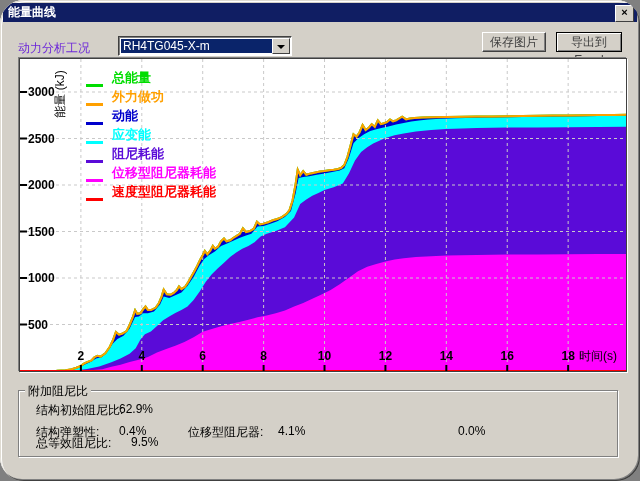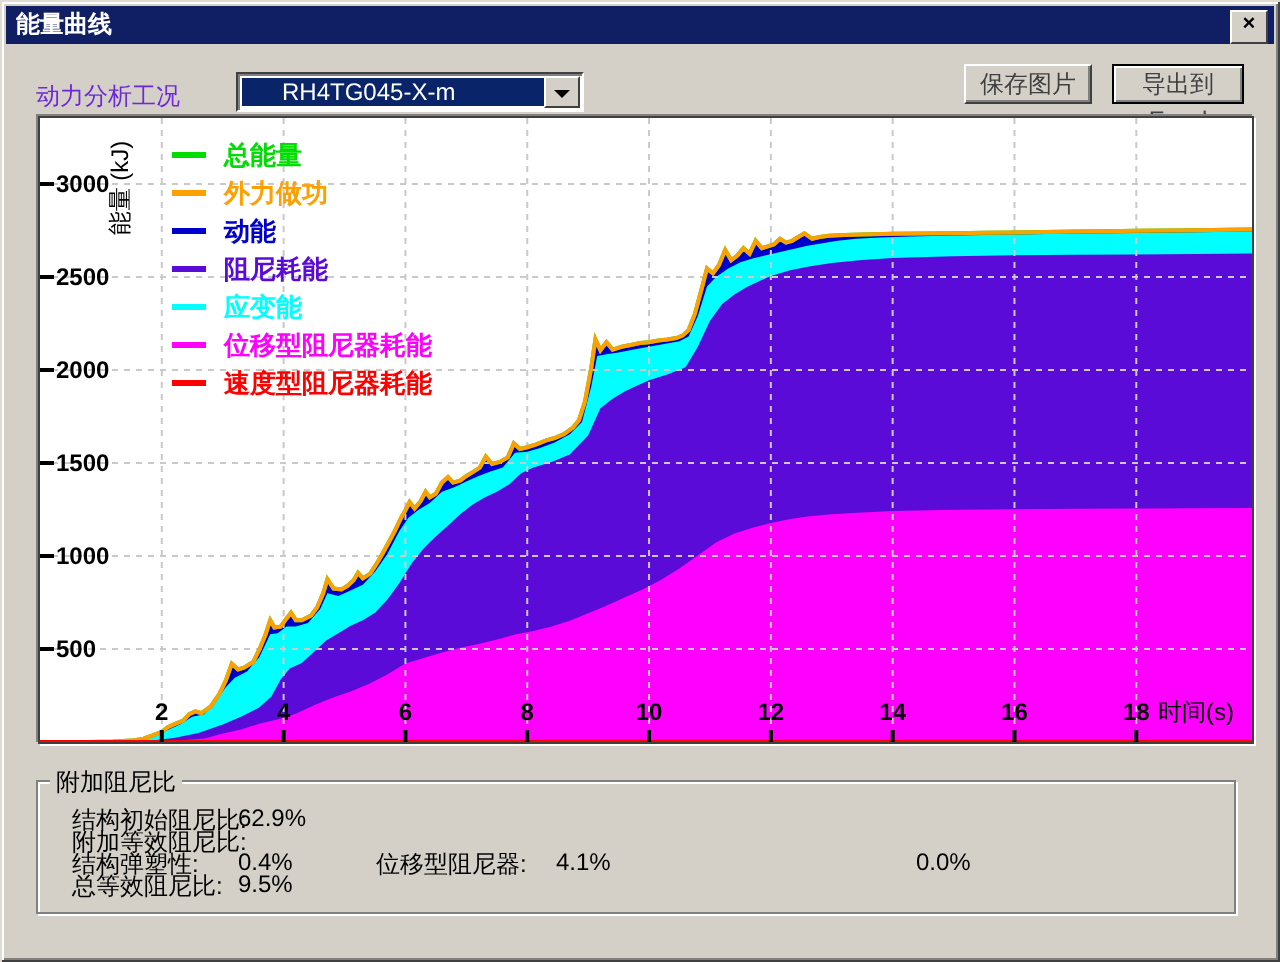--- a/index.html
+++ b/index.html
@@ -1,38 +1,39 @@
 <!DOCTYPE html>
 <html><head>
 <meta charset="utf-8">
 <style>
   html,body{margin:0;padding:0;background:#808080;font-family:"Liberation Sans",sans-serif;}
   .window{
     position:relative;width:640px;height:481px;background:#D4D0C8;overflow:hidden;
     box-shadow: inset 1px 1px 0 #DFDBD2, inset -1px -1px 0 #404040,
                 inset 2px 2px 0 #FFFFFF, inset -2px -2px 0 #808080;
+    border-radius: 24px;
   }
   .titlebar{
     position:absolute;left:3px;top:3px;right:3px;height:19px;background:#101E63;
     display:flex;align-items:center;color:#fff;font-size:12px;font-weight:bold;padding-left:5px;box-sizing:border-box;
   }
   .close-btn{
     position:absolute;right:3px;top:2px;width:17px;height:15px;background:#D4D0C8;
     border-top:1px solid #fff;border-left:1px solid #fff;border-right:1px solid #404040;border-bottom:1px solid #404040;
     font-size:11px;font-weight:bold;color:#000;text-align:center;line-height:13px;cursor:default;
   }
   .combo-label{position:absolute;left:18px;top:40px;font-size:12px;color:#6d28d9;}
   .combo{
     position:absolute;left:118px;top:36px;width:174px;height:20px;background:#fff;box-sizing:border-box;
     border-top:1px solid #404040;border-left:1px solid #404040;border-bottom:1px solid #fff;border-right:1px solid #fff;
     box-shadow: inset 1px 1px 0 #808080;
   }
   .combo-sel{
     position:absolute;left:2px;top:2px;right:18px;bottom:2px;background:#0A246A;color:#fff;
-    font-size:12px;line-height:14px;padding-left:20px;overflow:hidden;white-space:nowrap;
+    font-size:12px;line-height:14px;padding-left:2px;overflow:hidden;white-space:nowrap;
   }
   .combo-arrow{
     position:absolute;right:1px;top:1px;width:16px;bottom:1px;background:#D4D0C8;
     border-top:1px solid #fff;border-left:1px solid #fff;border-right:1px solid #404040;border-bottom:1px solid #404040;
   }
   .combo-arrow:after{
     content:"";position:absolute;left:4px;top:6px;border-left:4px solid transparent;border-right:4px solid transparent;border-top:4px solid #000;
   }
   .btn{
     position:absolute;height:20px;background:#D4D0C8;font-size:12px;color:#404040;text-align:center;line-height:18px;cursor:default;box-sizing:border-box;
@@ -40,21 +41,21 @@
     box-shadow: inset -1px -1px 0 #808080;
   }
   .btn-save{left:482px;top:32px;width:64px;}
   .btn-export{left:556px;top:32px;width:66px;border:1px solid #000;box-shadow: inset 1px 1px 0 #fff, inset -1px -1px 0 #808080;}
   .chart-panel{
     position:absolute;left:19px;top:58px;width:608px;height:314px;background:#fff;box-sizing:border-box;
     border:1px solid #404040; box-shadow:-1px -1px 0 #808080, 1px 1px 0 #fff;
   }
   .chart-panel svg{position:absolute;left:0;top:0;}
   .legend{position:absolute;left:66px;top:9px;}
-  .legend-item{display:flex;align-items:center;height:19px;}
+  .legend-item{display:flex;align-items:flex-end;height:19px;}
   .legend-swatch{display:inline-block;width:17px;height:3px;margin-right:9px;}
   .legend-label{font-size:13px;font-weight:bold;white-space:nowrap;}
   .groupbox{
     position:absolute;left:18px;top:390px;width:600px;height:67px;box-sizing:border-box;
     border:1px solid #808080;box-shadow:1px 1px 0 #fff, inset 1px 1px 0 #fff;
   }
   .groupbox-title{
     position:absolute;left:6px;top:-8px;background:#D4D0C8;padding:0 3px;font-size:12px;color:#000;
   }
   .stat{position:absolute;font-size:12px;color:#000;white-space:nowrap;}
@@ -141,51 +142,50 @@
         </div>
         <div class="legend-item">
           <span class="legend-swatch" style="background: rgb(255, 160, 0);"></span>
           <span class="legend-label" style="color: rgb(255, 160, 0);">外力做功</span>
         </div>
         <div class="legend-item">
           <span class="legend-swatch" style="background: rgb(0, 0, 204);"></span>
           <span class="legend-label" style="color: rgb(0, 0, 204);">动能</span>
         </div>
         <div class="legend-item">
+          <span class="legend-swatch" style="background: rgb(0, 255, 255);"></span>
+          <span class="legend-label" style="color: rgb(0, 255, 255);">应变能</span>
+        </div>
+        <div class="legend-item">
           <span class="legend-swatch" style="background: rgb(90, 11, 216);"></span>
           <span class="legend-label" style="color: rgb(90, 11, 216);">阻尼耗能</span>
-        </div>
-        <div class="legend-item">
-          <span class="legend-swatch" style="background: rgb(0, 255, 255);"></span>
-          <span class="legend-label" style="color: rgb(0, 255, 255);">应变能</span>
         </div>
         <div class="legend-item">
           <span class="legend-swatch" style="background: rgb(255, 0, 255);"></span>
           <span class="legend-label" style="color: rgb(255, 0, 255);">位移型阻尼器耗能</span>
         </div>
         <div class="legend-item">
           <span class="legend-swatch" style="background: rgb(255, 0, 0);"></span>
           <span class="legend-label" style="color: rgb(255, 0, 0);">速度型阻尼器耗能</span>
         </div>
       </div>
   </div>
 
   <div class="groupbox">
     <span class="groupbox-title">附加阻尼比</span>
 
     <span class="stat" style="left:17px;top:11px;">结构初始阻尼比:</span>
     <span class="stat" style="left:100px;top:11px;">62.9%</span>
 
-    <span class="stat" style="left:17px;top:22px;">附加等效阻尼比:</span>
     <span class="stat" style="left:100px;top:22px;"></span>
 
     <span class="stat" style="left:17px;top:33px;">结构弹塑性:</span>
     <span class="stat" style="left:100px;top:33px;">0.4%</span>
 
     <span class="stat" style="left:17px;top:44px;">总等效阻尼比:</span>
-    <span class="stat" style="left:100px;top:44px;">9.5%</span>
+    <span class="stat" style="left:112px;top:44px;">9.5%</span>
 
     <span class="stat" style="left:169px;top:33px;">位移型阻尼器:</span>
     <span class="stat" style="left:259px;top:33px;">4.1%</span>
 
     <span class="stat" style="left:407px;top:33px;margin-left:32px;">0.0%</span>
   </div>
 </div>
 
 </body></html>

